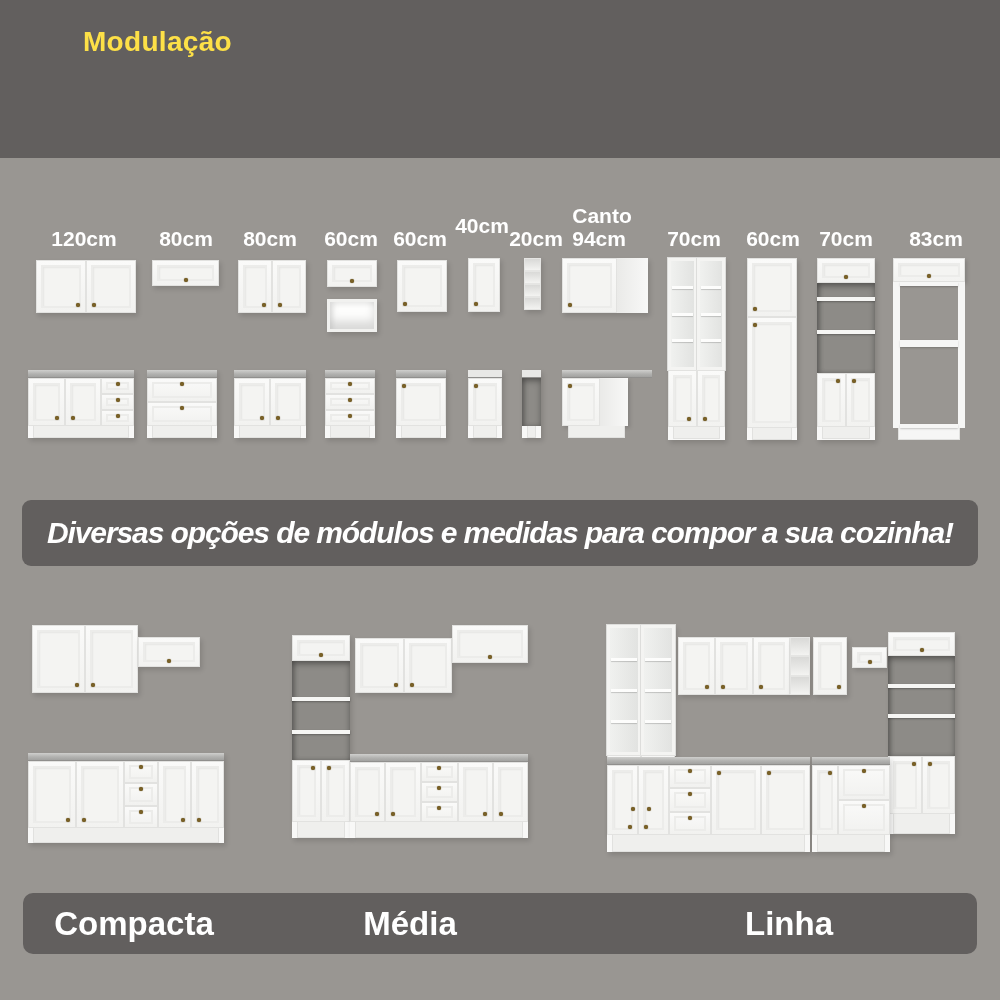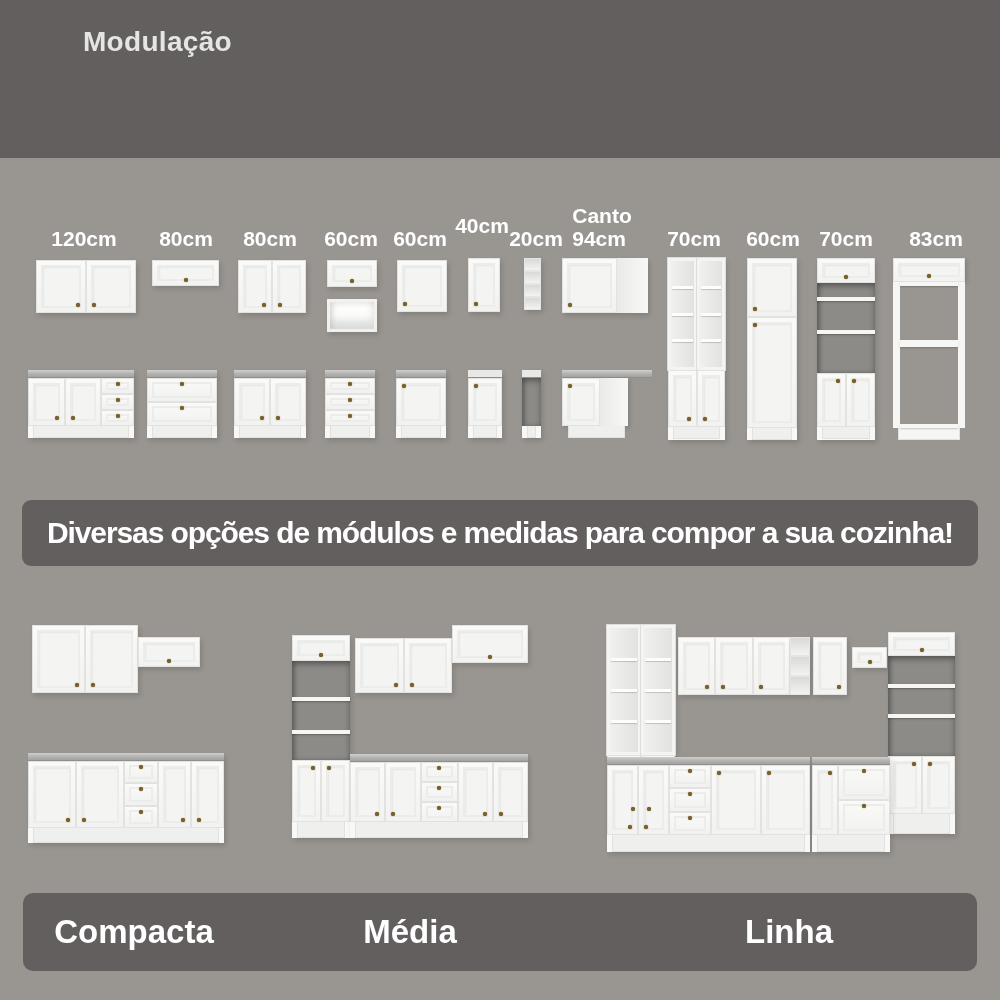--- a/index.html
+++ b/index.html
@@ -1,25 +1,25 @@
 <!DOCTYPE html>
 <html><head>
 <meta charset="utf-8">
 <style>
   html,body{margin:0;padding:0;background:#7b7977;}
   .page{position:relative;width:1000px;height:1000px;background:#999692;overflow:hidden;
         font-family:"Liberation Sans",sans-serif;}
   
   .hdr{position:absolute;left:0;top:0;width:1000px;height:158px;background:#625f5e;}
-  .kicker{position:absolute;left:83px;top:26px;color:#e5e5e5;font-weight:bold;font-size:28px;letter-spacing:.3px;}
+  .kicker{position:absolute;left:83px;top:26px;color:#fde047;font-weight:bold;font-size:28px;letter-spacing:.3px;}
   .title{position:absolute;left:79px;top:56px;color:#fff;font-weight:bold;font-size:62px;
          font-family:"DejaVu Serif",serif;letter-spacing:1px;}
   
   .band{position:absolute;background:#625f5e;color:#fff;display:flex;align-items:center;justify-content:center;}
-  .banner-text{font-weight:bold;font-size:30px;letter-spacing:-1.1px;white-space:nowrap;}
+  .banner-text{font-weight:bold;font-size:30px;letter-spacing:-1.1px;white-space:nowrap;font-style:italic;}
   .leg{position:absolute;top:50%;transform:translate(-50%,-50%);font-weight:bold;font-size:33px;}
   
   .mlabel{position:absolute;transform:translateX(-50%);color:#fff;font-weight:bold;font-size:21px;
           line-height:23px;text-align:left;white-space:pre-line;}
   
   .cab{position:absolute;background:#f8f8f7;box-shadow:2px 3px 5px rgba(0,0,0,.14);}
   .col{display:flex;flex-direction:column;}
   .doors{display:flex;width:100%;height:100%;}
   .door{position:relative;flex:1;background:linear-gradient(180deg,#fafaf9,#f2f2f0);
         border:1px solid #e2e2e0;box-sizing:border-box;}
@@ -421,19 +421,19 @@
         <div class="door htr" style="flex:0 0 26px"></div>
         <div class="drawers" style="flex:1">
           <div class="drawer"></div>
           <div class="drawer"></div>
         </div>
       </div>
       <div class="plinth" style="height:16px"></div>
     </div>
   </div>
 
-  <div class="band" style="left:23px;top:893px;width:954px;height:78px;border-radius:10px">
+  <div class="band" style="left:23px;top:893px;width:954px;height:61px;border-radius:10px">
     <span class="leg" style="left:111px">Compacta</span>
     <span class="leg" style="left:387px">Média</span>
     <span class="leg" style="left:766px">Linha</span>
   </div>
 
 </div>
 
 </body></html>

